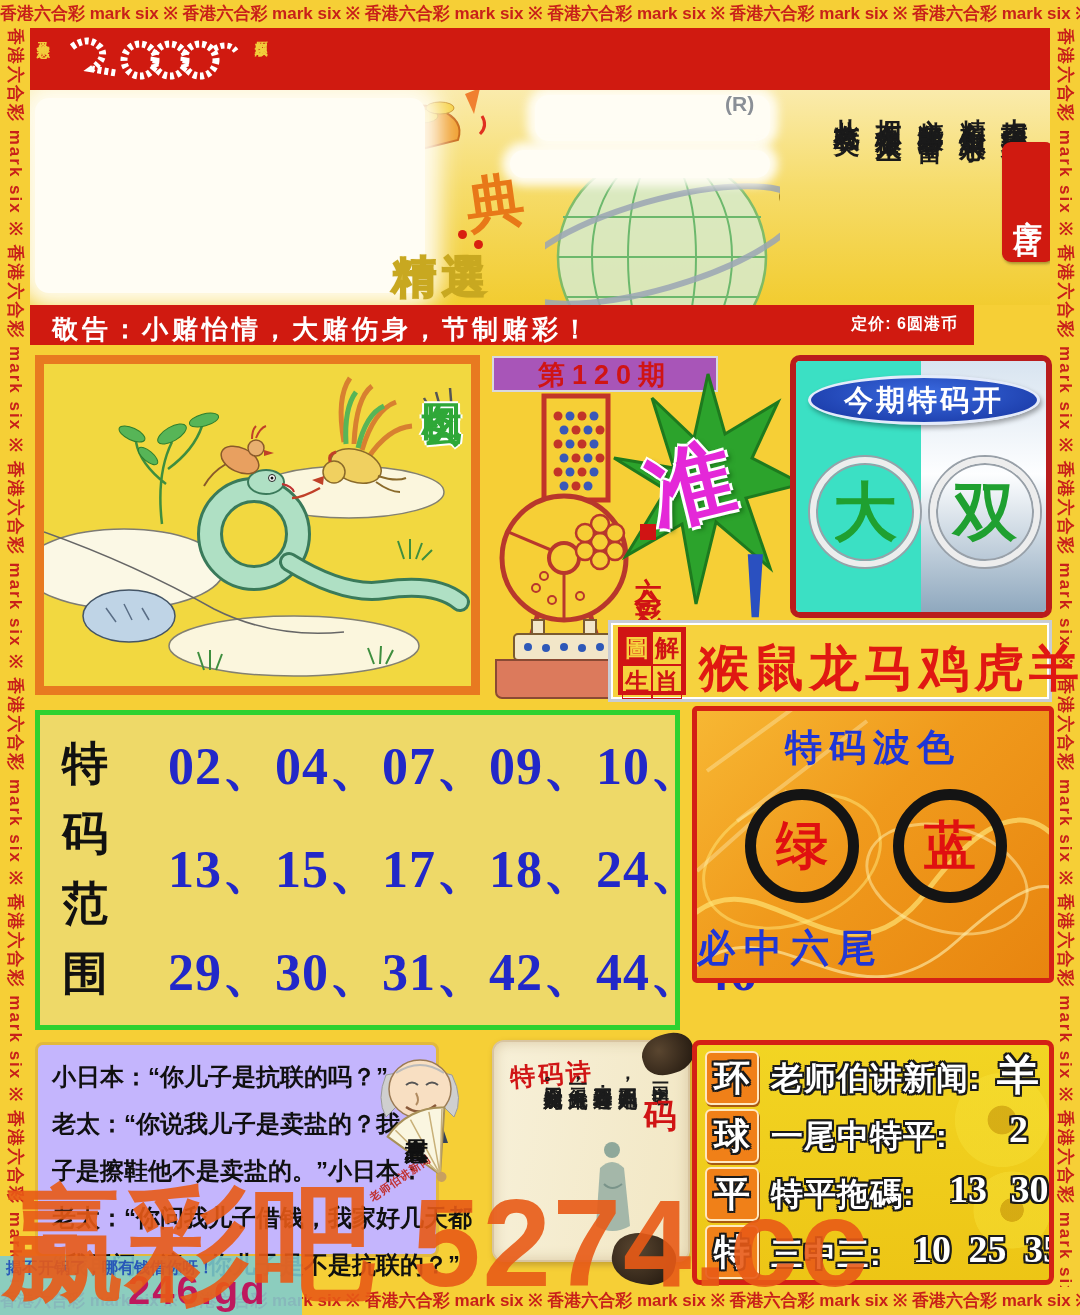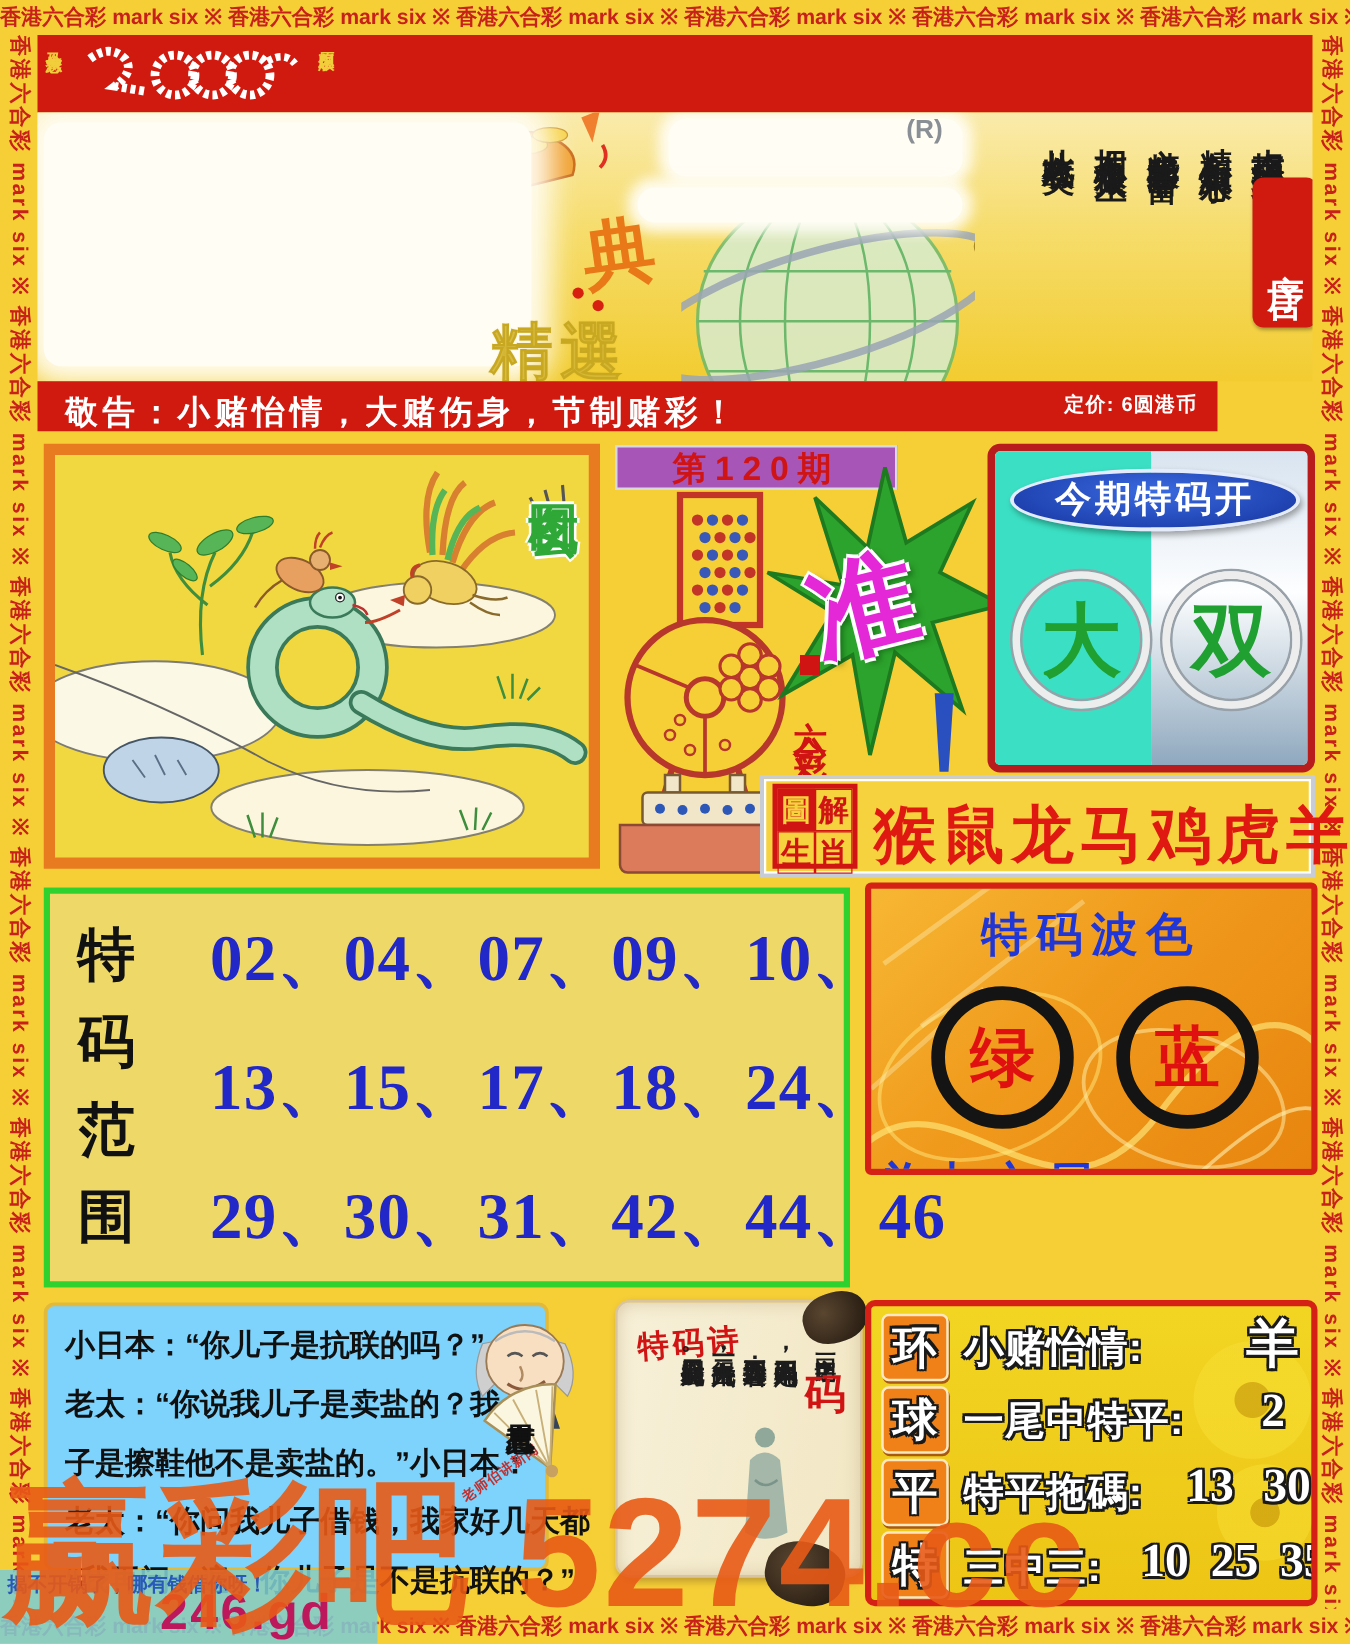--- a/index.html
+++ b/index.html
@@ -14,21 +14,21 @@
   .strip.vert{width:30px;line-height:30px;letter-spacing:2px}
   
   .banner{left:30px;top:28px;width:1020px;height:62px;background:#D01A10}
   .logo-vert{color:#F2CE3C;font-weight:bold;font-size:13px;letter-spacing:1px;line-height:1.05}
   .copyright{right:16px;top:14px;color:#fff;font-weight:bold;font-size:27px;letter-spacing:3px;font-style:italic}
   
   .masthead{left:30px;top:90px;width:1020px;height:215px;overflow:hidden;
             background:linear-gradient(180deg,#FAEBAC 0%,#F6DC6A 45%,#F2CC30 100%)}
   .censor{background:#FFFDF4;border-radius:14px;box-shadow:0 0 22px 16px rgba(255,253,244,.95)}
   .dian{color:#E87818;font-weight:800;font-size:58px;transform:rotate(-8deg)}
-  .outline-t{font-size:50px;font-weight:400;color:rgba(246,220,106,.25);
+  .outline-t{font-size:44px;font-weight:700;color:rgba(246,220,106,.25);
              text-shadow:0 0 2px #C8A820;-webkit-text-stroke:2px #C8A820;letter-spacing:6px}
   .title-char{font-weight:800;font-size:94px;line-height:1;
       text-shadow:3px 0 #fff,-3px 0 #fff,0 3px #fff,0 -3px #fff,3px 3px #fff,-3px -3px #fff,3px -3px #fff,-3px 3px #fff,7px 7px 6px rgba(60,40,0,.35)}
   .c0{color:#C23CC8}.c1{color:#35B835}.c2{color:#2BAAD8}
   .registered{color:#8a8f96;font-size:21px;font-weight:bold}
   .preface{font-weight:bold;font-size:26px;color:#1a1a1a;letter-spacing:3px;height:210px}
   .preface>div{margin:0 7px}
   .preface-label{background:#D01A10;border-radius:9px;color:#fff;font-weight:bold;font-size:29px;
       text-align:center;padding:10px 6px;letter-spacing:6px;box-shadow:1px 2px 3px rgba(0,0,0,.3)}
   
@@ -72,30 +72,30 @@
   .stamp div:first-child{background:#D01414;color:#F6D23E}
   .animals{left:88px;top:12px;font-size:50px;font-weight:800;color:#E01812;letter-spacing:5px;white-space:nowrap}
   
   .range{left:35px;top:710px;width:645px;height:320px;background:#EED968;border:5px solid #2FD12F;box-sizing:border-box}
   .range-label{left:22px;top:18px;height:272px;display:flex;flex-direction:column;justify-content:space-between}
   .range-label div{font-size:46px;font-weight:800;color:#111}
   .range-rows{left:110px;top:0;right:8px;height:100%;display:flex;flex-direction:column;justify-content:space-around}
   .range-rows div{font-family:"Liberation Serif",serif;font-weight:bold;font-size:52px;color:#2228C8;
                   letter-spacing:1px;padding-left:18px;white-space:nowrap}
   
-  .wave{left:692px;top:706px;width:362px;height:234px;border:5px solid #D42015;border-radius:5px;box-sizing:border-box;
+  .wave{left:692px;top:706px;width:362px;height:277px;border:5px solid #D42015;border-radius:5px;box-sizing:border-box;
         background:linear-gradient(135deg,#F7B733 0%,#F09A1C 45%,#E8850F 100%);overflow:hidden}
   .wave-title{top:12px;width:100%;text-align:center;color:#2036D6;font-weight:800;font-size:37px;letter-spacing:7px}
   .wave-circle{width:92px;height:92px;border-radius:50%;border:11px solid #141414;display:flex;align-items:center;justify-content:center}
   .wave-circle span{font-size:52px;font-weight:800;color:#E01010}
   .wave-sub{top:212px;width:100%;text-align:left;color:#2036D6;font-weight:800;font-size:38px;letter-spacing:9px}
   .wave-digits{top:256px;width:100%;text-align:center;font-family:"Liberation Serif",serif;font-weight:bold;
                font-size:54px;color:#E01010;letter-spacing:16px;white-space:nowrap}
   
-  .joke{left:35px;top:1042px;width:404px;height:215px;background:#7dd3fc;border:3px solid #E2B93B;
+  .joke{left:35px;top:1042px;width:404px;height:215px;background:#c4b5fd;border:3px solid #E2B93B;
         border-radius:8px;box-sizing:border-box;overflow:visible}
   .joke-line{font-weight:bold;font-size:24px;line-height:47px;padding-left:14px;white-space:nowrap;color:#101010}
   .joke-line.short{max-width:330px;overflow:visible}
   .fan-label{left:322px;top:112px;width:120px;transform:rotate(-35deg);color:#C03030;font-weight:bold;
              font-size:11px;letter-spacing:1px}
   .aside-v{right:6px;top:76px;font-weight:800;font-size:23px;color:#111;line-height:1.15}
   
   .scroll{left:492px;top:1040px;width:198px;height:222px;background:linear-gradient(100deg,#F7F0D8,#F2E7C4);
           border:2px solid #D8C4A0;border-radius:12px;box-sizing:border-box;
           box-shadow:inset 0 0 14px #D9C8A4,2px 3px 6px rgba(120,90,40,.4)}
@@ -421,21 +421,21 @@
     </div>
   <div class="abs brand-sq" style="top:64px">
       <span>球</span>
     </div>
   <div class="abs brand-sq" style="top:122px">
       <span>平</span>
     </div>
   <div class="abs brand-sq" style="top:180px">
       <span>特</span>
     </div>
-  <div class="abs ow pt-label" style="left:74px;top:12px">小赌怡情:</div>
+  <div class="abs ow pt-label" style="left:74px;top:12px">老师伯讲新闻:</div>
   <div class="abs ow" style="left:300px;top:2px;font-size:42px">羊</div>
   <div class="abs ow pt-label" style="left:74px;top:70px">一尾中特平:</div>
   <div class="abs ow pt-value" style="left:312px;top:62px">2</div>
   <div class="abs ow pt-label" style="left:74px;top:128px">特平拖碼:</div>
   <div class="abs ow pt-value" style="left:252px;top:122px">13 30</div>
   <div class="abs ow pt-label" style="left:74px;top:188px">三中三:</div>
   <div class="abs ow pt-value" style="left:216px;top:182px;word-spacing:8px">10 25 35</div>
 </div>
 
 <div class="abs wm-box">

